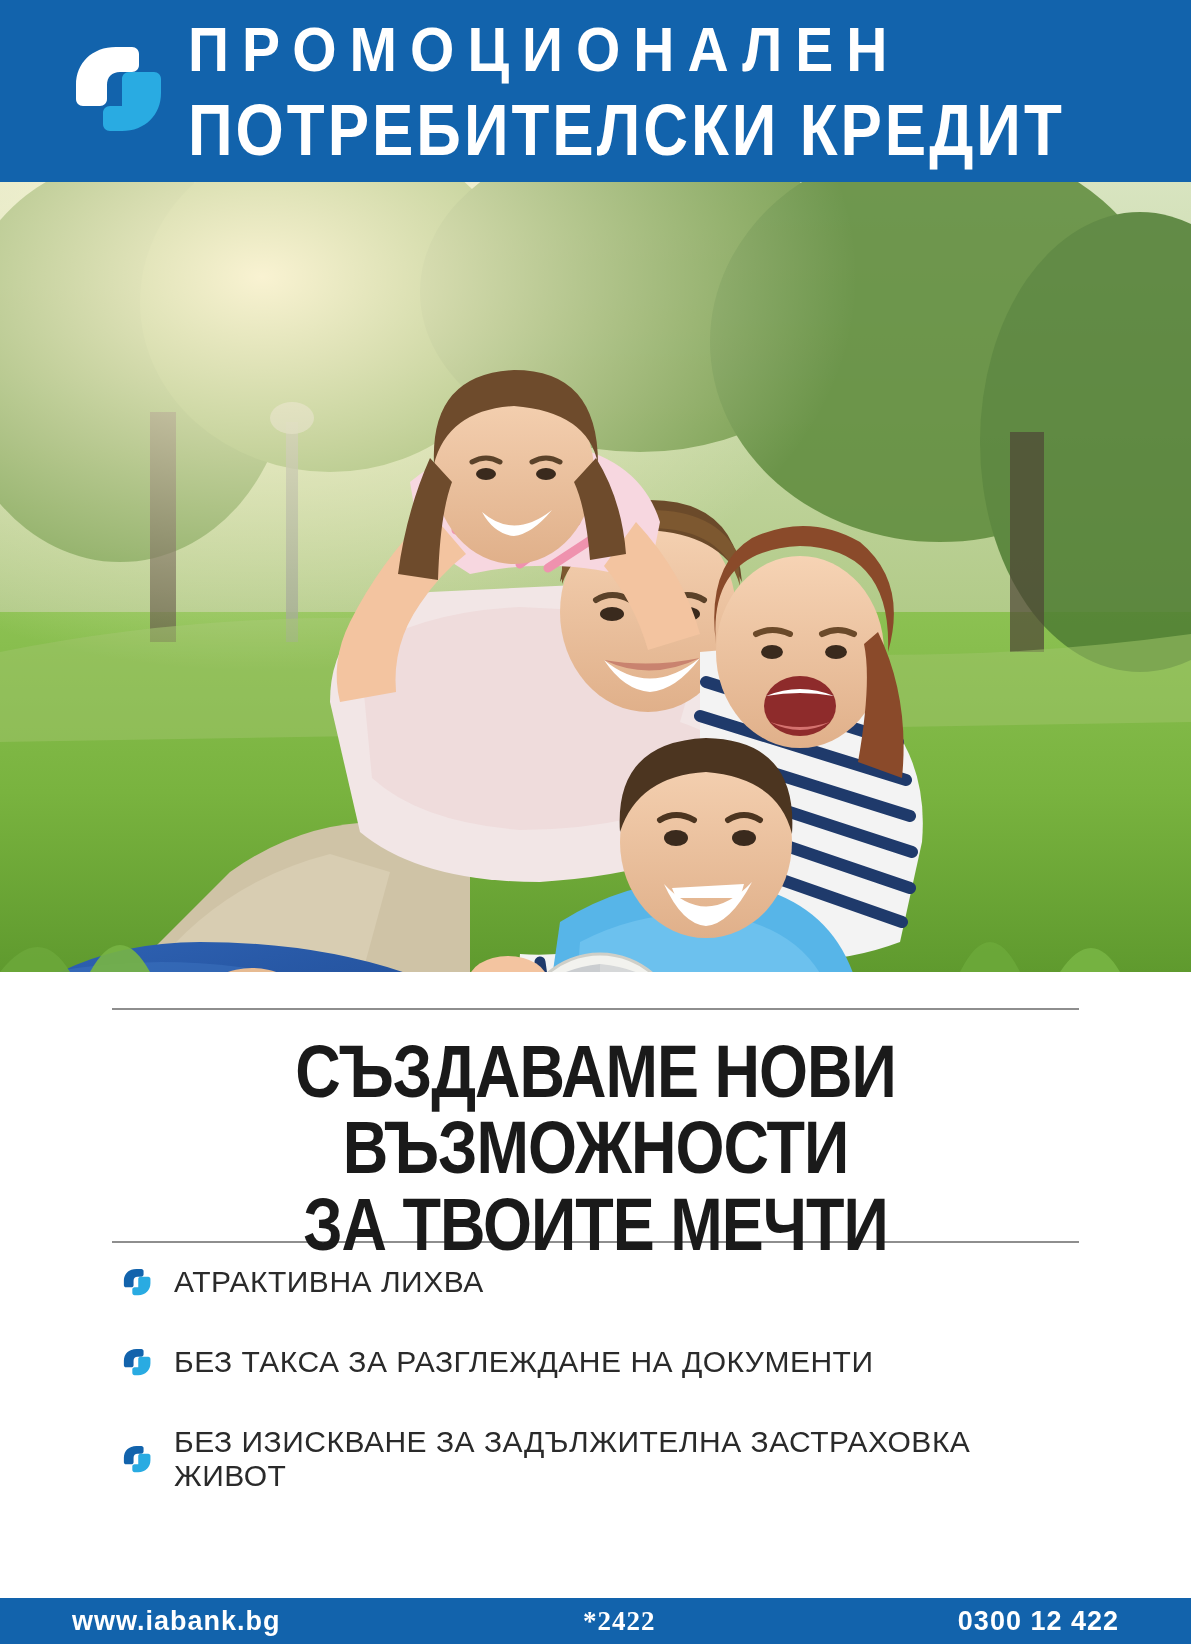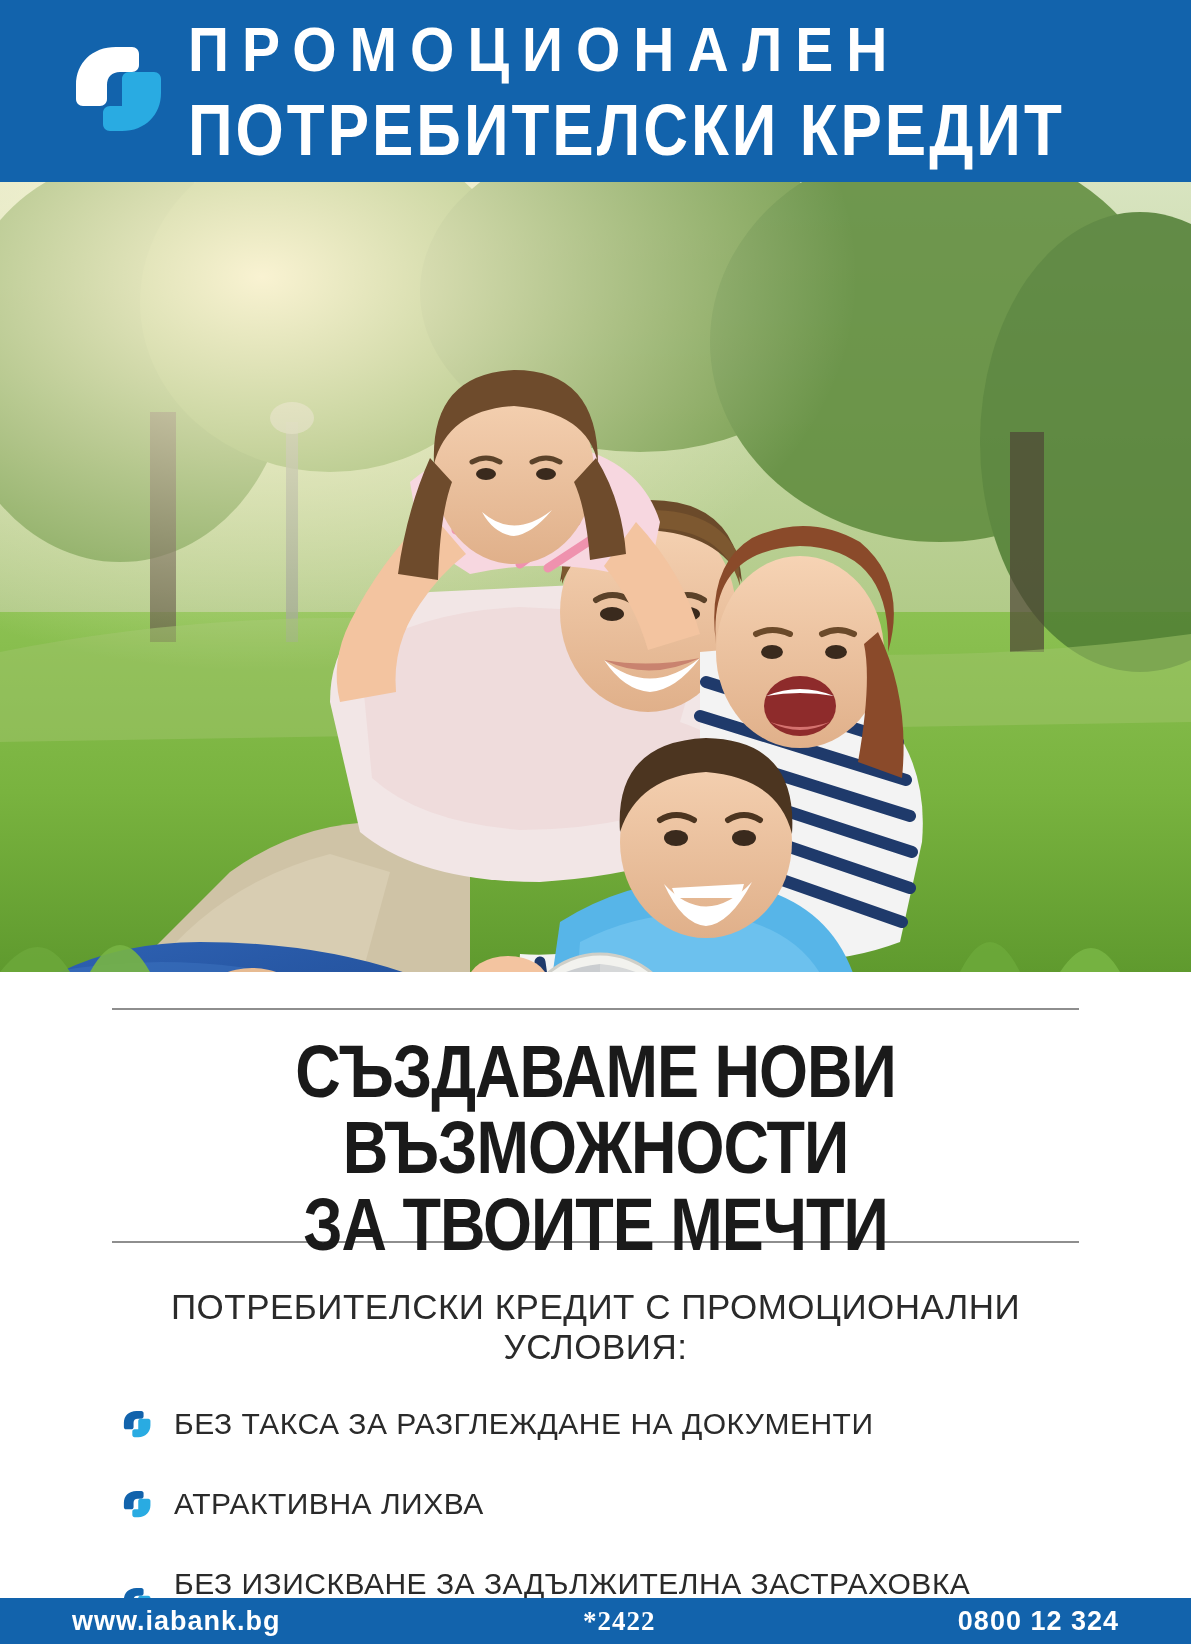--- a/index.html
+++ b/index.html
@@ -323,56 +323,55 @@
   </div>
 
   <div class="content">
     <hr class="rule">
     <div class="headline">
       <span>СЪЗДАВАМЕ НОВИ ВЪЗМОЖНОСТИ</span>
       <span class="l2">ЗА ТВОИТЕ МЕЧТИ</span>
     </div>
     <hr class="rule">
 
-    <div class="subtitle">ПОТРЕБИТЕЛСКИ КРЕДИТ С ПРОМОЦИОНАЛНИ УСЛОВИЯ:</div>
 
     <div class="bullets">
+
+      <div class="bullet">
+        <span class="bullet-icon">
+          <svg viewBox="0 0 96 96" width="30" height="30" aria-hidden="true">
+            <path d="M46 6 C22 6 6 22 6 44 L6 58 C6 62 9 65 13 65 L30 65 C34 65 37 62 37 58 L37 44 C37 36 42 31 50 31 L62 31 C66 31 69 28 69 24 L69 13 C69 9 66 6 62 6 Z" fill="#1263AC"></path>
+            <path d="M52 38 C52 34 55 31 59 31 L84 31 C88 31 91 34 91 38 L91 52 C91 74 75 90 52 90 L40 90 C36 90 33 87 33 83 L33 72 C33 68 36 65 40 65 L52 65 Z" fill="#29ABE2"></path>
+          </svg>
+        </span>
+        <span class="bullet-text">АТРАКТИВНА ЛИХВА</span>
+      </div>
 
       <div class="bullet">
         <span class="bullet-icon">
           <svg viewBox="0 0 96 96" width="30" height="30" aria-hidden="true">
             <path d="M46 6 C22 6 6 22 6 44 L6 58 C6 62 9 65 13 65 L30 65 C34 65 37 62 37 58 L37 44 C37 36 42 31 50 31 L62 31 C66 31 69 28 69 24 L69 13 C69 9 66 6 62 6 Z" fill="#1263AC"></path>
             <path d="M52 38 C52 34 55 31 59 31 L84 31 C88 31 91 34 91 38 L91 52 C91 74 75 90 52 90 L40 90 C36 90 33 87 33 83 L33 72 C33 68 36 65 40 65 L52 65 Z" fill="#29ABE2"></path>
           </svg>
         </span>
         <span class="bullet-text">БЕЗ ТАКСА ЗА РАЗГЛЕЖДАНЕ НА ДОКУМЕНТИ</span>
       </div>
 
       <div class="bullet">
         <span class="bullet-icon">
           <svg viewBox="0 0 96 96" width="30" height="30" aria-hidden="true">
             <path d="M46 6 C22 6 6 22 6 44 L6 58 C6 62 9 65 13 65 L30 65 C34 65 37 62 37 58 L37 44 C37 36 42 31 50 31 L62 31 C66 31 69 28 69 24 L69 13 C69 9 66 6 62 6 Z" fill="#1263AC"></path>
             <path d="M52 38 C52 34 55 31 59 31 L84 31 C88 31 91 34 91 38 L91 52 C91 74 75 90 52 90 L40 90 C36 90 33 87 33 83 L33 72 C33 68 36 65 40 65 L52 65 Z" fill="#29ABE2"></path>
           </svg>
         </span>
-        <span class="bullet-text">АТРАКТИВНА ЛИХВА</span>
-      </div>
-
-      <div class="bullet">
-        <span class="bullet-icon">
-          <svg viewBox="0 0 96 96" width="30" height="30" aria-hidden="true">
-            <path d="M46 6 C22 6 6 22 6 44 L6 58 C6 62 9 65 13 65 L30 65 C34 65 37 62 37 58 L37 44 C37 36 42 31 50 31 L62 31 C66 31 69 28 69 24 L69 13 C69 9 66 6 62 6 Z" fill="#1263AC"></path>
-            <path d="M52 38 C52 34 55 31 59 31 L84 31 C88 31 91 34 91 38 L91 52 C91 74 75 90 52 90 L40 90 C36 90 33 87 33 83 L33 72 C33 68 36 65 40 65 L52 65 Z" fill="#29ABE2"></path>
-          </svg>
-        </span>
         <span class="bullet-text">БЕЗ ИЗИСКВАНЕ ЗА ЗАДЪЛЖИТЕЛНА ЗАСТРАХОВКА ЖИВОТ</span>
       </div>
 
     </div>
   </div>
 
   <div class="footer">
     <span>www.iabank.bg</span>
     <span class="mid">*2422</span>
-    <span>0800 12 324</span>
+    <span>0300 12 422</span>
   </div>
 
 </div>
 
 </body></html>

